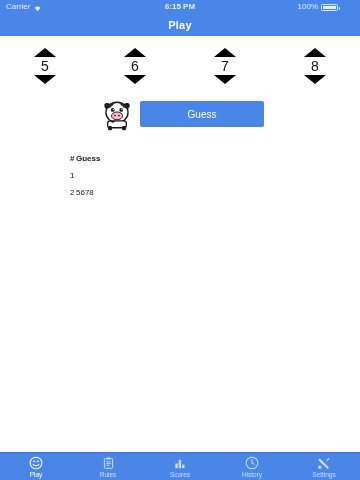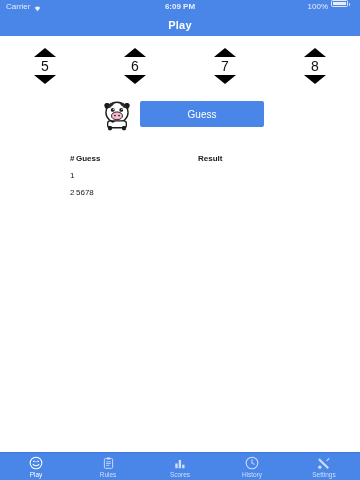--- a/index.html
+++ b/index.html
@@ -13,21 +13,21 @@
 
   
   .statusbar {
     position:absolute; top:0; left:0; width:360px; height:14px;
     background:#4a86e8; color:#e8eefb;
     font-size:8px; line-height:14px;
     display:flex; align-items:center;
   }
   .sb-left { position:absolute; left:6px; display:flex; align-items:center; gap:3px; }
   .sb-center { position:absolute; left:0; width:360px; text-align:center; font-weight:bold; }
-  .sb-right { position:absolute; right:12px; display:flex; gap:3px; }
+  .sb-right { position:absolute; right:22px; display:flex; align-items:center; gap:3px; }
   .wifi-ico { width:9px; height:8px; display:inline-block; }
   .batt {
     display:inline-block; width:17px; height:7px;
     border:1px solid #dfe8fa; border-radius:1.5px; position:relative;
   }
   .batt::after {
     content:""; position:absolute; right:-3px; top:2px;
     width:1.5px; height:3px; background:#dfe8fa; border-radius:0 1px 1px 0;
   }
   .batt i { position:absolute; left:1px; top:1px; bottom:1px; width:13px; background:#e8eefb; display:block; }
@@ -119,21 +119,21 @@
 
   <div class="statusbar">
     <div class="sb-left">
       <span>Carrier</span>
       <span class="wifi-ico">
         <svg viewBox="0 0 12 10" width="9" height="8">
           <path d="M6 9.2 L2.2 4.6 A5.6 5.6 0 0 1 9.8 4.6 Z" fill="#e8eefb"></path>
         </svg>
       </span>
     </div>
-    <div class="sb-center">6:09 PM</div>
+    <div class="sb-center">6:15 PM</div>
     <div class="sb-right">
       <span>100%</span>
       <span class="batt">
           <i></i>
         </span>
     </div>
   </div>
 
   <div class="navbar">
     <span>Play</span>
@@ -186,21 +186,20 @@
         </svg>
       </span>
       <button class="guess-btn">Guess</button>
     </div>
 
 
     <div class="table">
       <div class="trow thead">
         <span class="c c-num">#</span>
         <span class="c c-guess">Guess</span>
-        <span class="c c-res">Result</span>
       </div>
       <div class="trow">
         <span class="c c-num">1</span>
       </div>
       <div class="trow">
         <span class="c c-num">2</span>
         <span class="c c-guess">5678</span>
       </div>
     </div>
 

